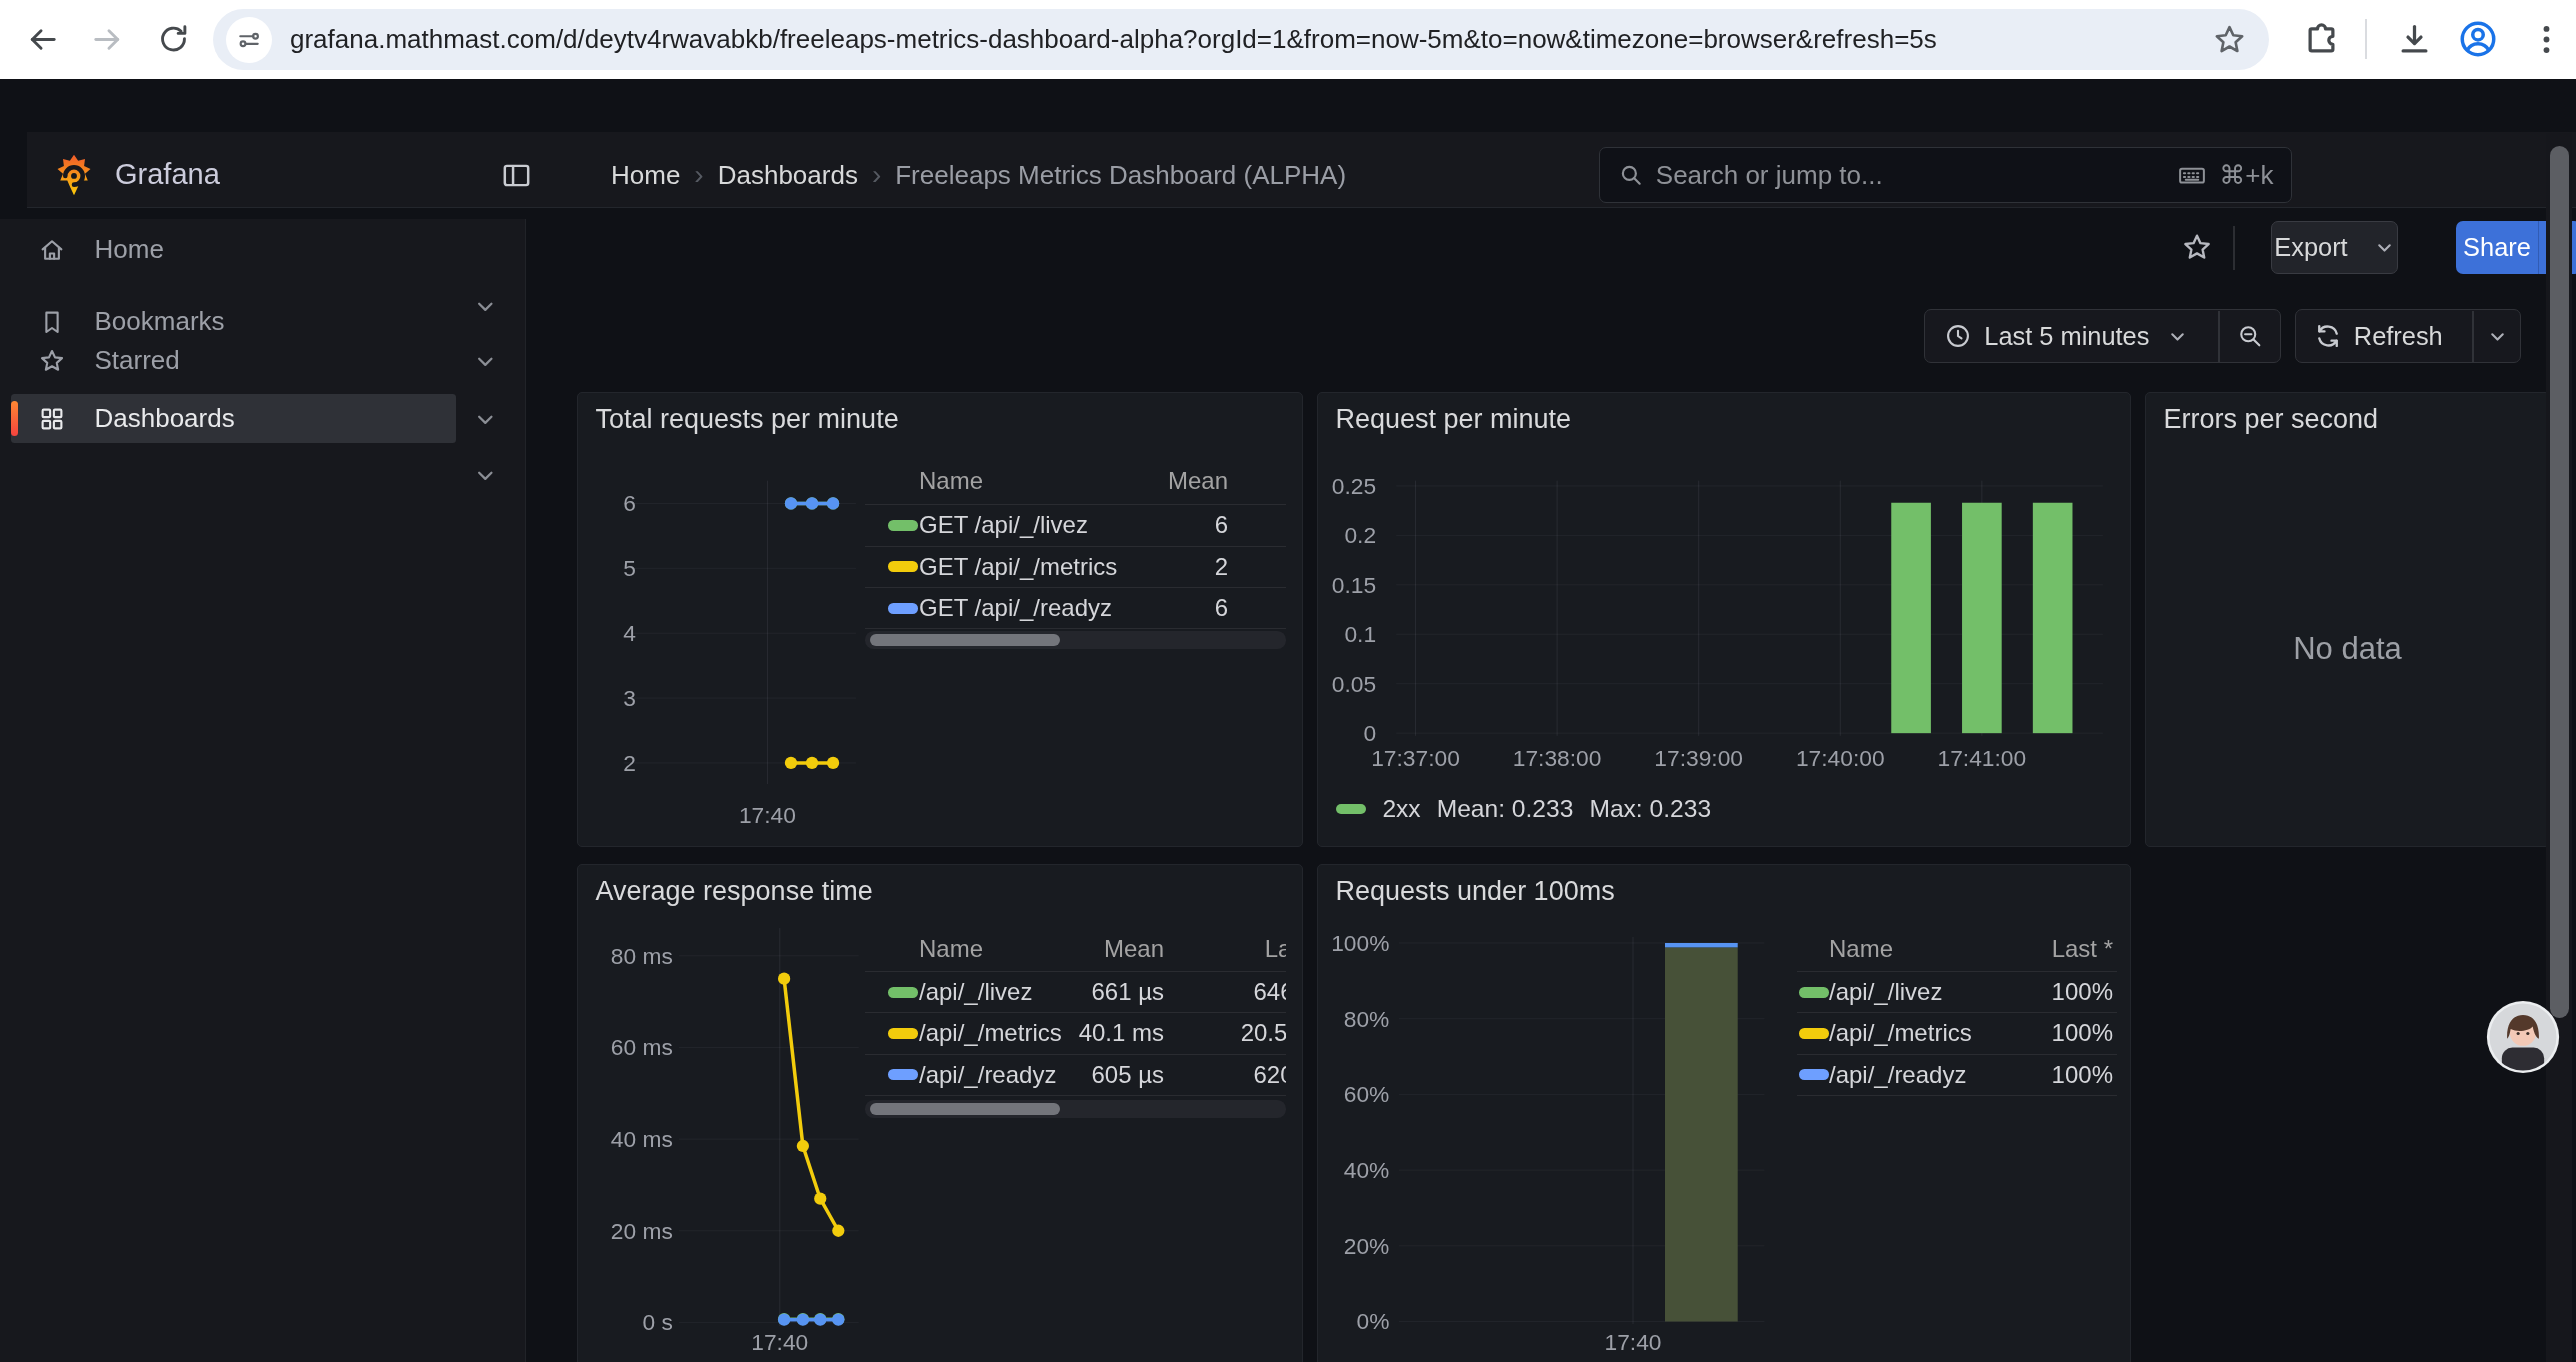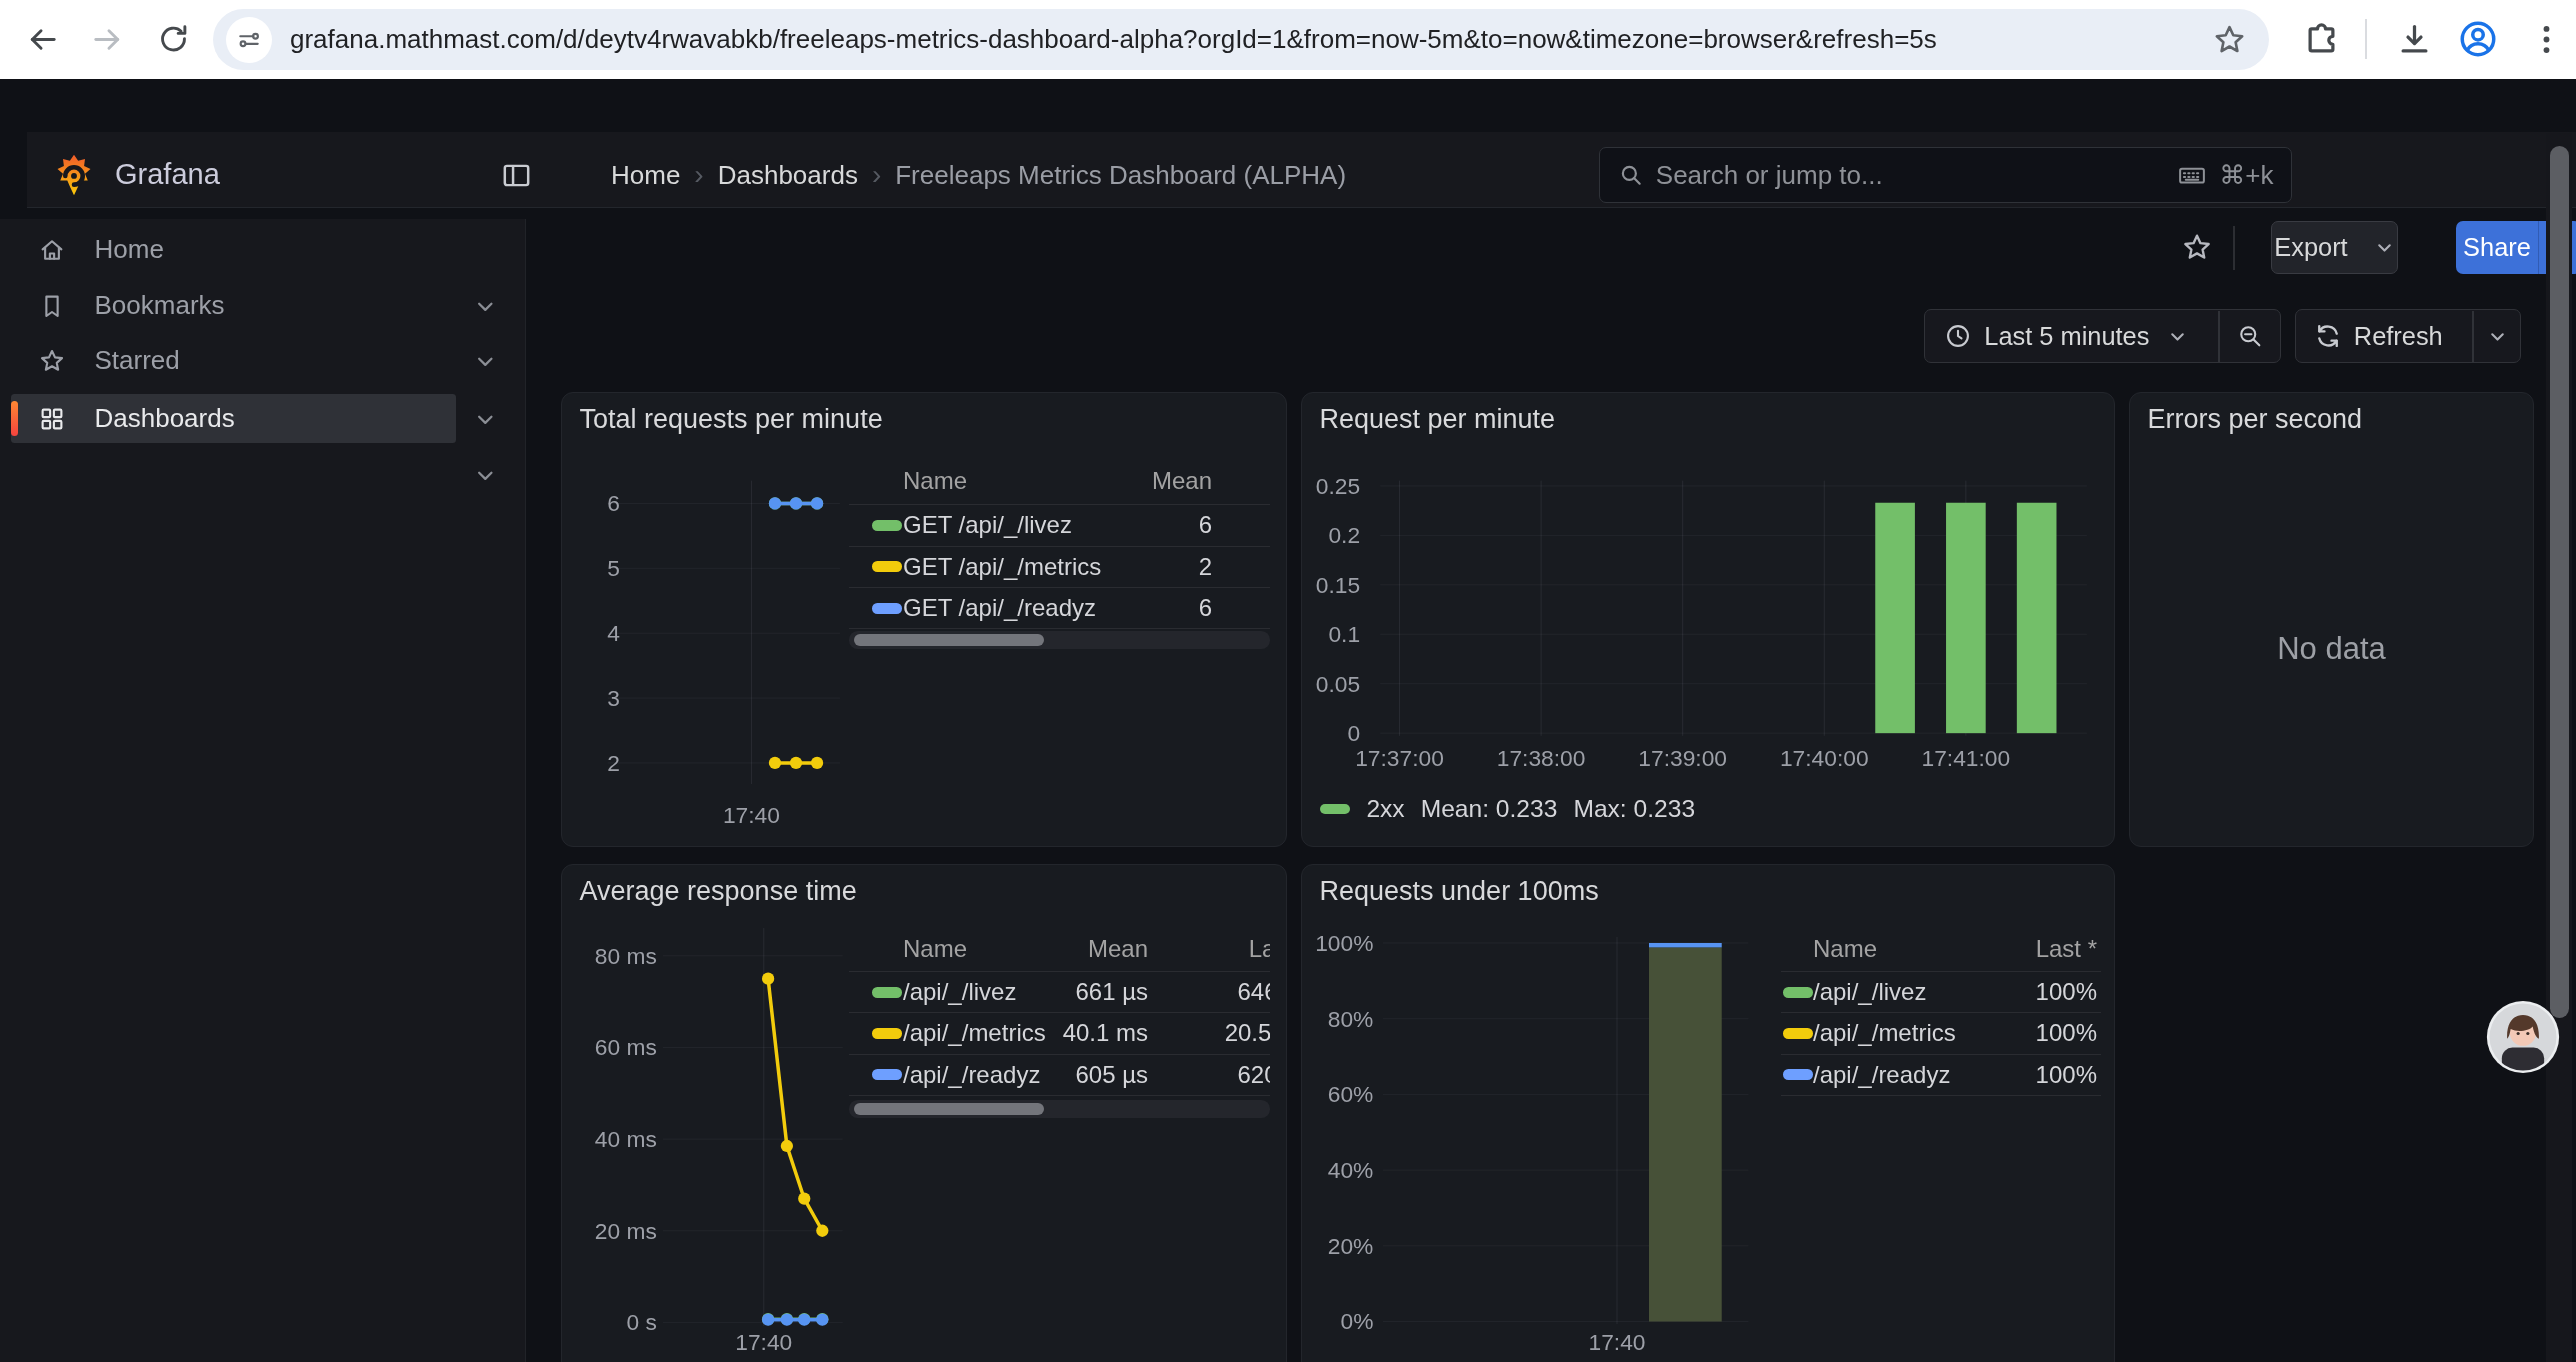--- a/index.html
+++ b/index.html
@@ -50,21 +50,21 @@
   .btn.dark{background:#22242a;border:1.8px solid #393b42;}
   .toolbar-divider{position:absolute;width:1.8px;background:#2c2e33;}
   .share-wrap{position:absolute;left:2409px;top:221px;width:125px;height:53px;border-radius:7px;
               background:#3d71d9;display:flex;color:#ffffff;font-weight:500;font-size:25.4px;cursor:pointer;margin-left:47px;}
   .share-main{flex:1;display:flex;align-items:center;justify-content:center;}
   .share-caret{width:42px;display:flex;align-items:center;justify-content:center;border-left:1.8px solid #315cb5;}
   .ctrl{position:absolute;top:309px;height:54px;box-sizing:border-box;border:1.8px solid #303238;border-radius:7px;
         background:#17181e;display:flex;align-items:center;color:#d8d9da;font-size:25.4px;cursor:pointer;}
   .ctrl .seg-divider{width:1.8px;height:51px;background:#303238;}
   
-  .panel{position:absolute;background:#181b20;border:1.8px solid #23262c;border-radius:12px;box-sizing:border-box;overflow:hidden;}
+  .panel{position:absolute;background:#181b20;border:1.8px solid #23262c;border-radius:5px;box-sizing:border-box;overflow:hidden;margin-left:16px;}
   .panel-title{position:absolute;left:17.5px;top:10.5px;font-size:27px;font-weight:500;color:#d9dadc;white-space:nowrap;}
   .chart{position:absolute;left:0;top:0;}
   .tick{fill:#9da0a8;font-size:26px;}
   .legend-wrap{position:absolute;top:0;height:100%;overflow:hidden;}
   .lg-cell{position:absolute;font-size:24px;color:#d5d6da;white-space:nowrap;}
   .lg-header{color:#a3a3a3;font-weight:500;}
   .lg-right{text-align:right;width:193px;}
   .lg-sep{position:absolute;left:0;right:0;height:0.9px;background:rgba(255,255,255,0.08);}
   .lg-pill{position:absolute;width:30px;height:10.5px;border-radius:5.3px;}
   .lg-rowhit{position:absolute;left:0;right:0;height:40px;}
@@ -222,21 +222,21 @@
 
   <div class="gf-sidebar" id="sidebar">
       <div class="side-item" style="top: 6.1px;">
         <svg viewBox="0 0 24 24" width="30" height="30" fill="none" stroke="currentColor" stroke-width="1.7" stroke-linejoin="round" stroke-linecap="round">
           <path d="M4.5 11.5 12 5l7.5 6.5"></path>
           <path d="M6.5 10.3V19h11v-8.7"></path>
           <path d="M10.3 19v-4.2h3.4V19"></path>
         </svg>
         <span>Home</span>
       </div>
-      <div class="side-item" style="top: 62px;">
+      <div class="side-item" style="top: 78px;">
         <svg viewBox="0 0 24 24" width="30" height="30" fill="none" stroke="currentColor" stroke-width="1.7" stroke-linejoin="round" stroke-linecap="round">
           <path d="M7.5 4.5h9V20l-4.5-3.2L7.5 20z"></path>
         </svg>
         <span>Bookmarks</span>
       </div>
       <div class="side-chevron" style="top: 75px;">
         <svg viewBox="0 0 24 24" width="24.6" height="24.6" fill="none" stroke="currentColor" stroke-width="2.2" stroke-linecap="round" stroke-linejoin="round">
           <path d="M6 9.5l6 6 6-6"></path>
         </svg>
       </div>

